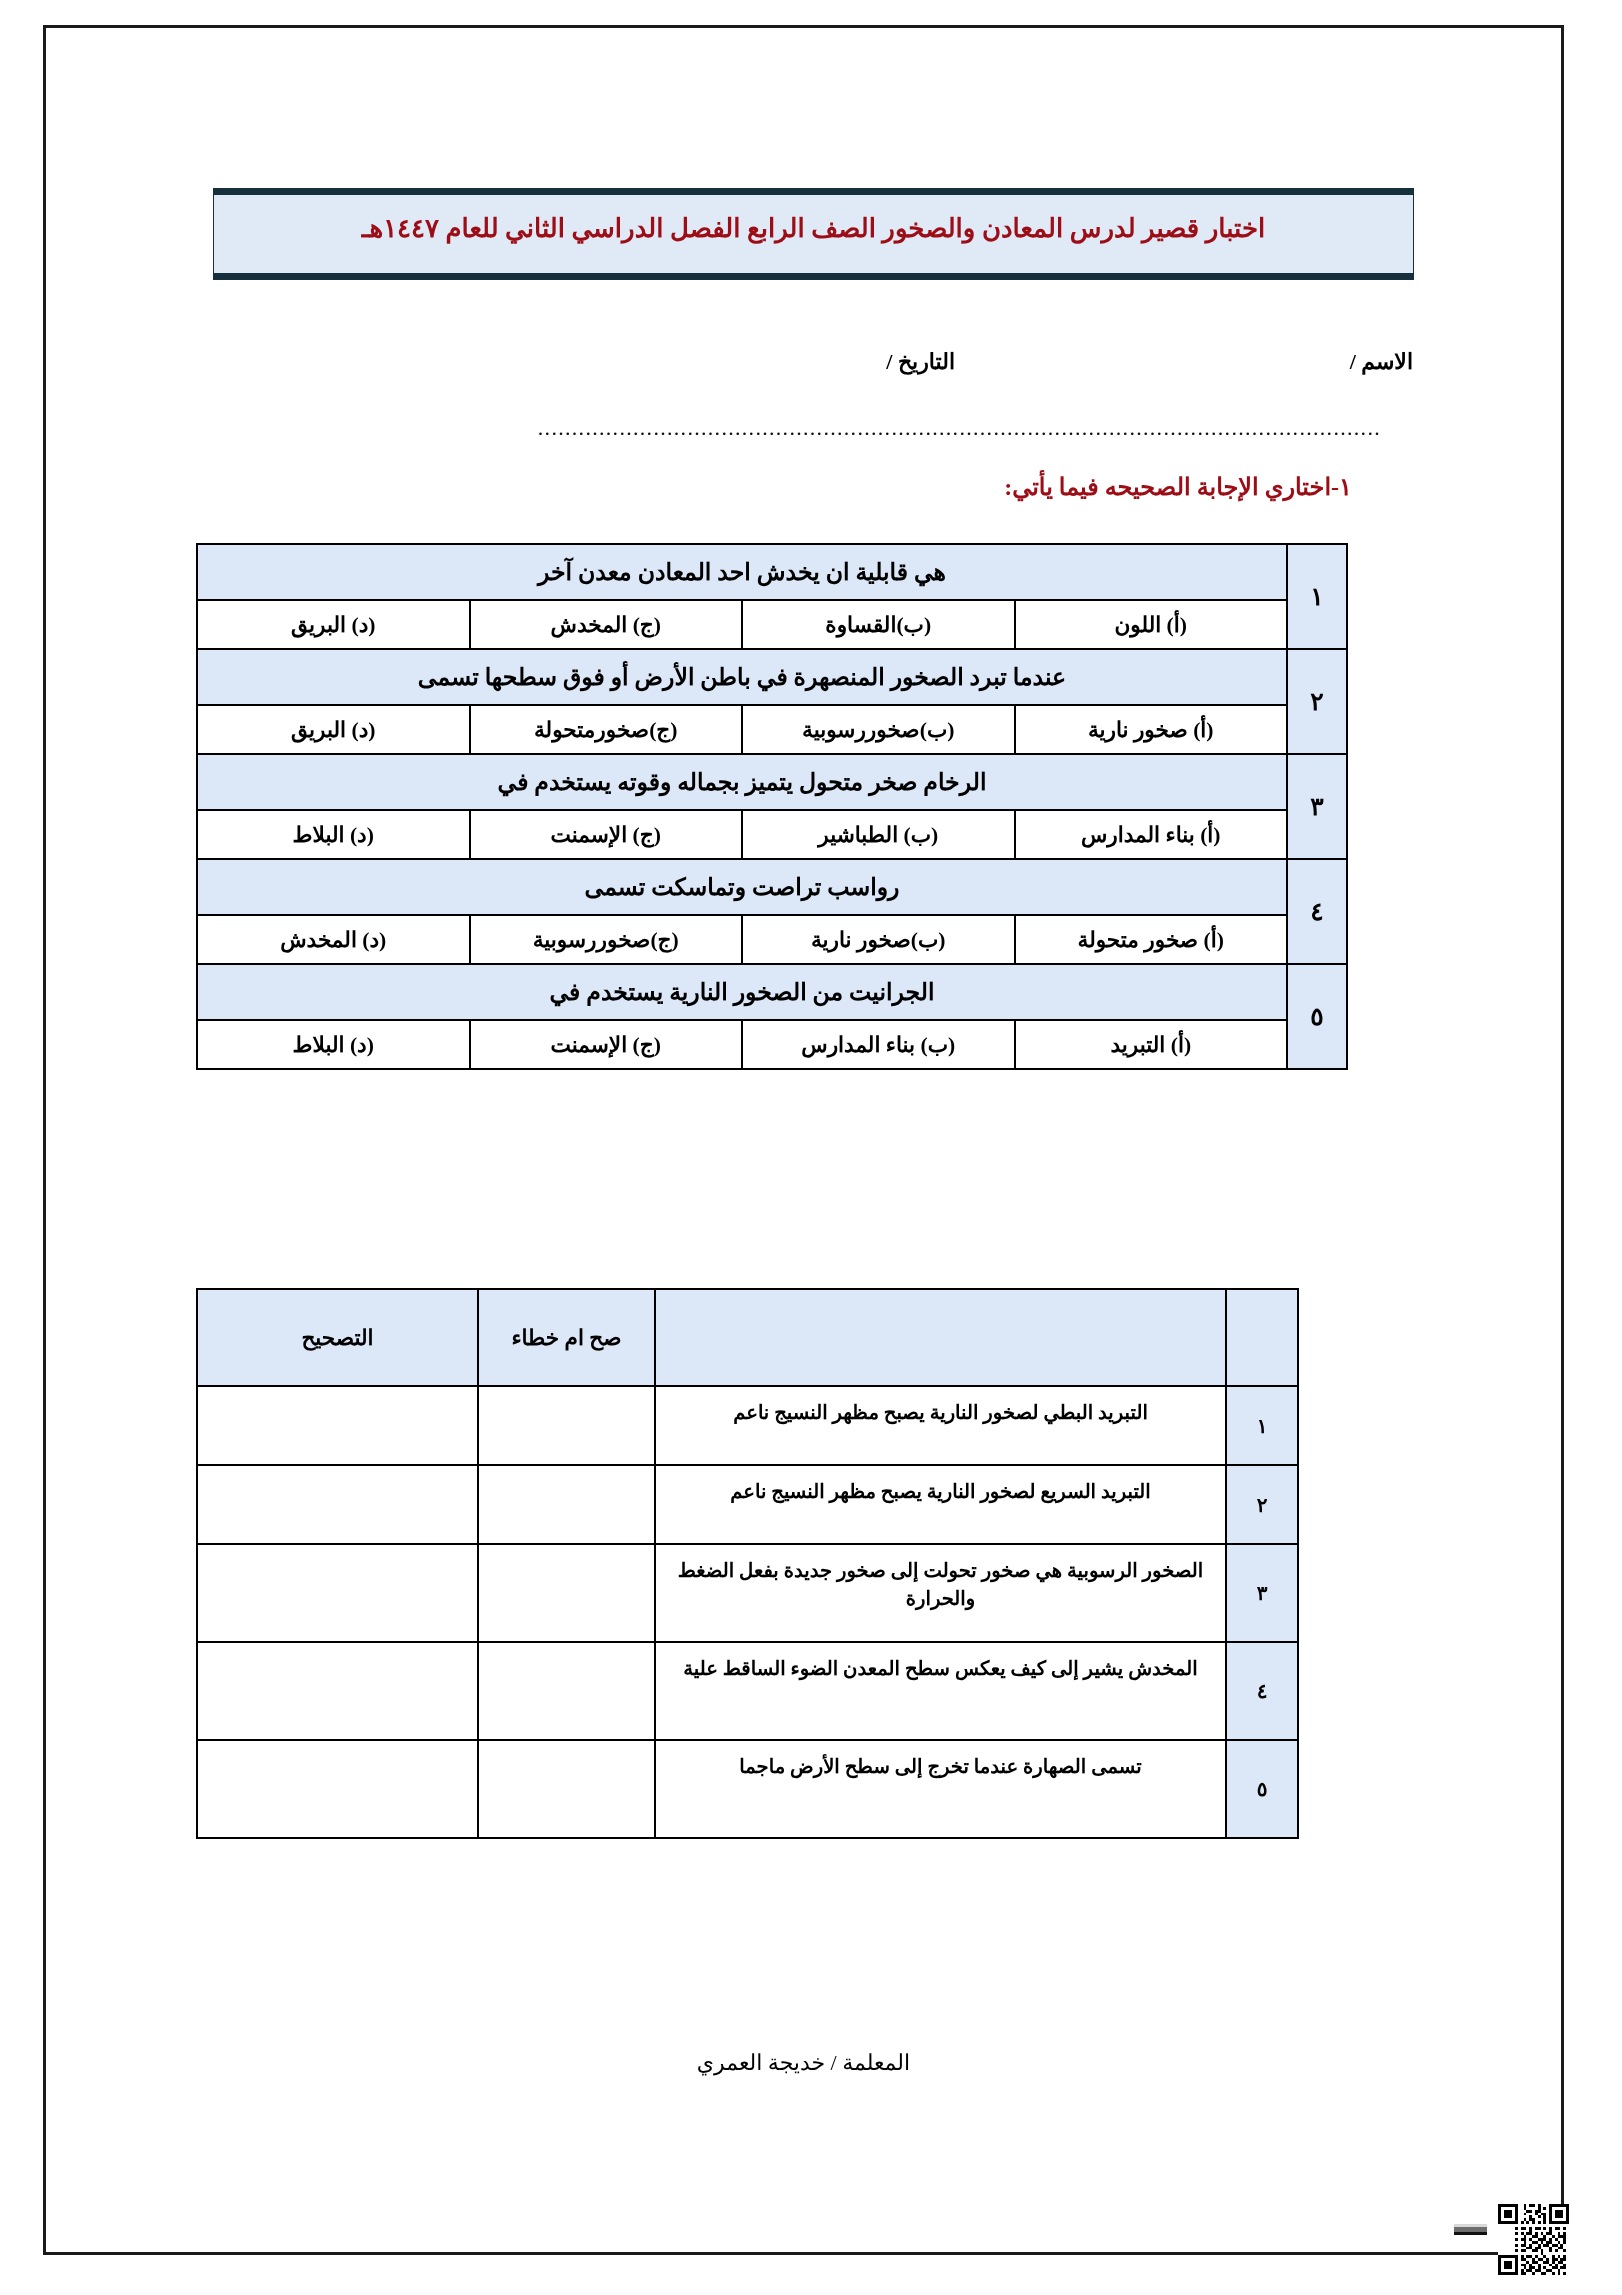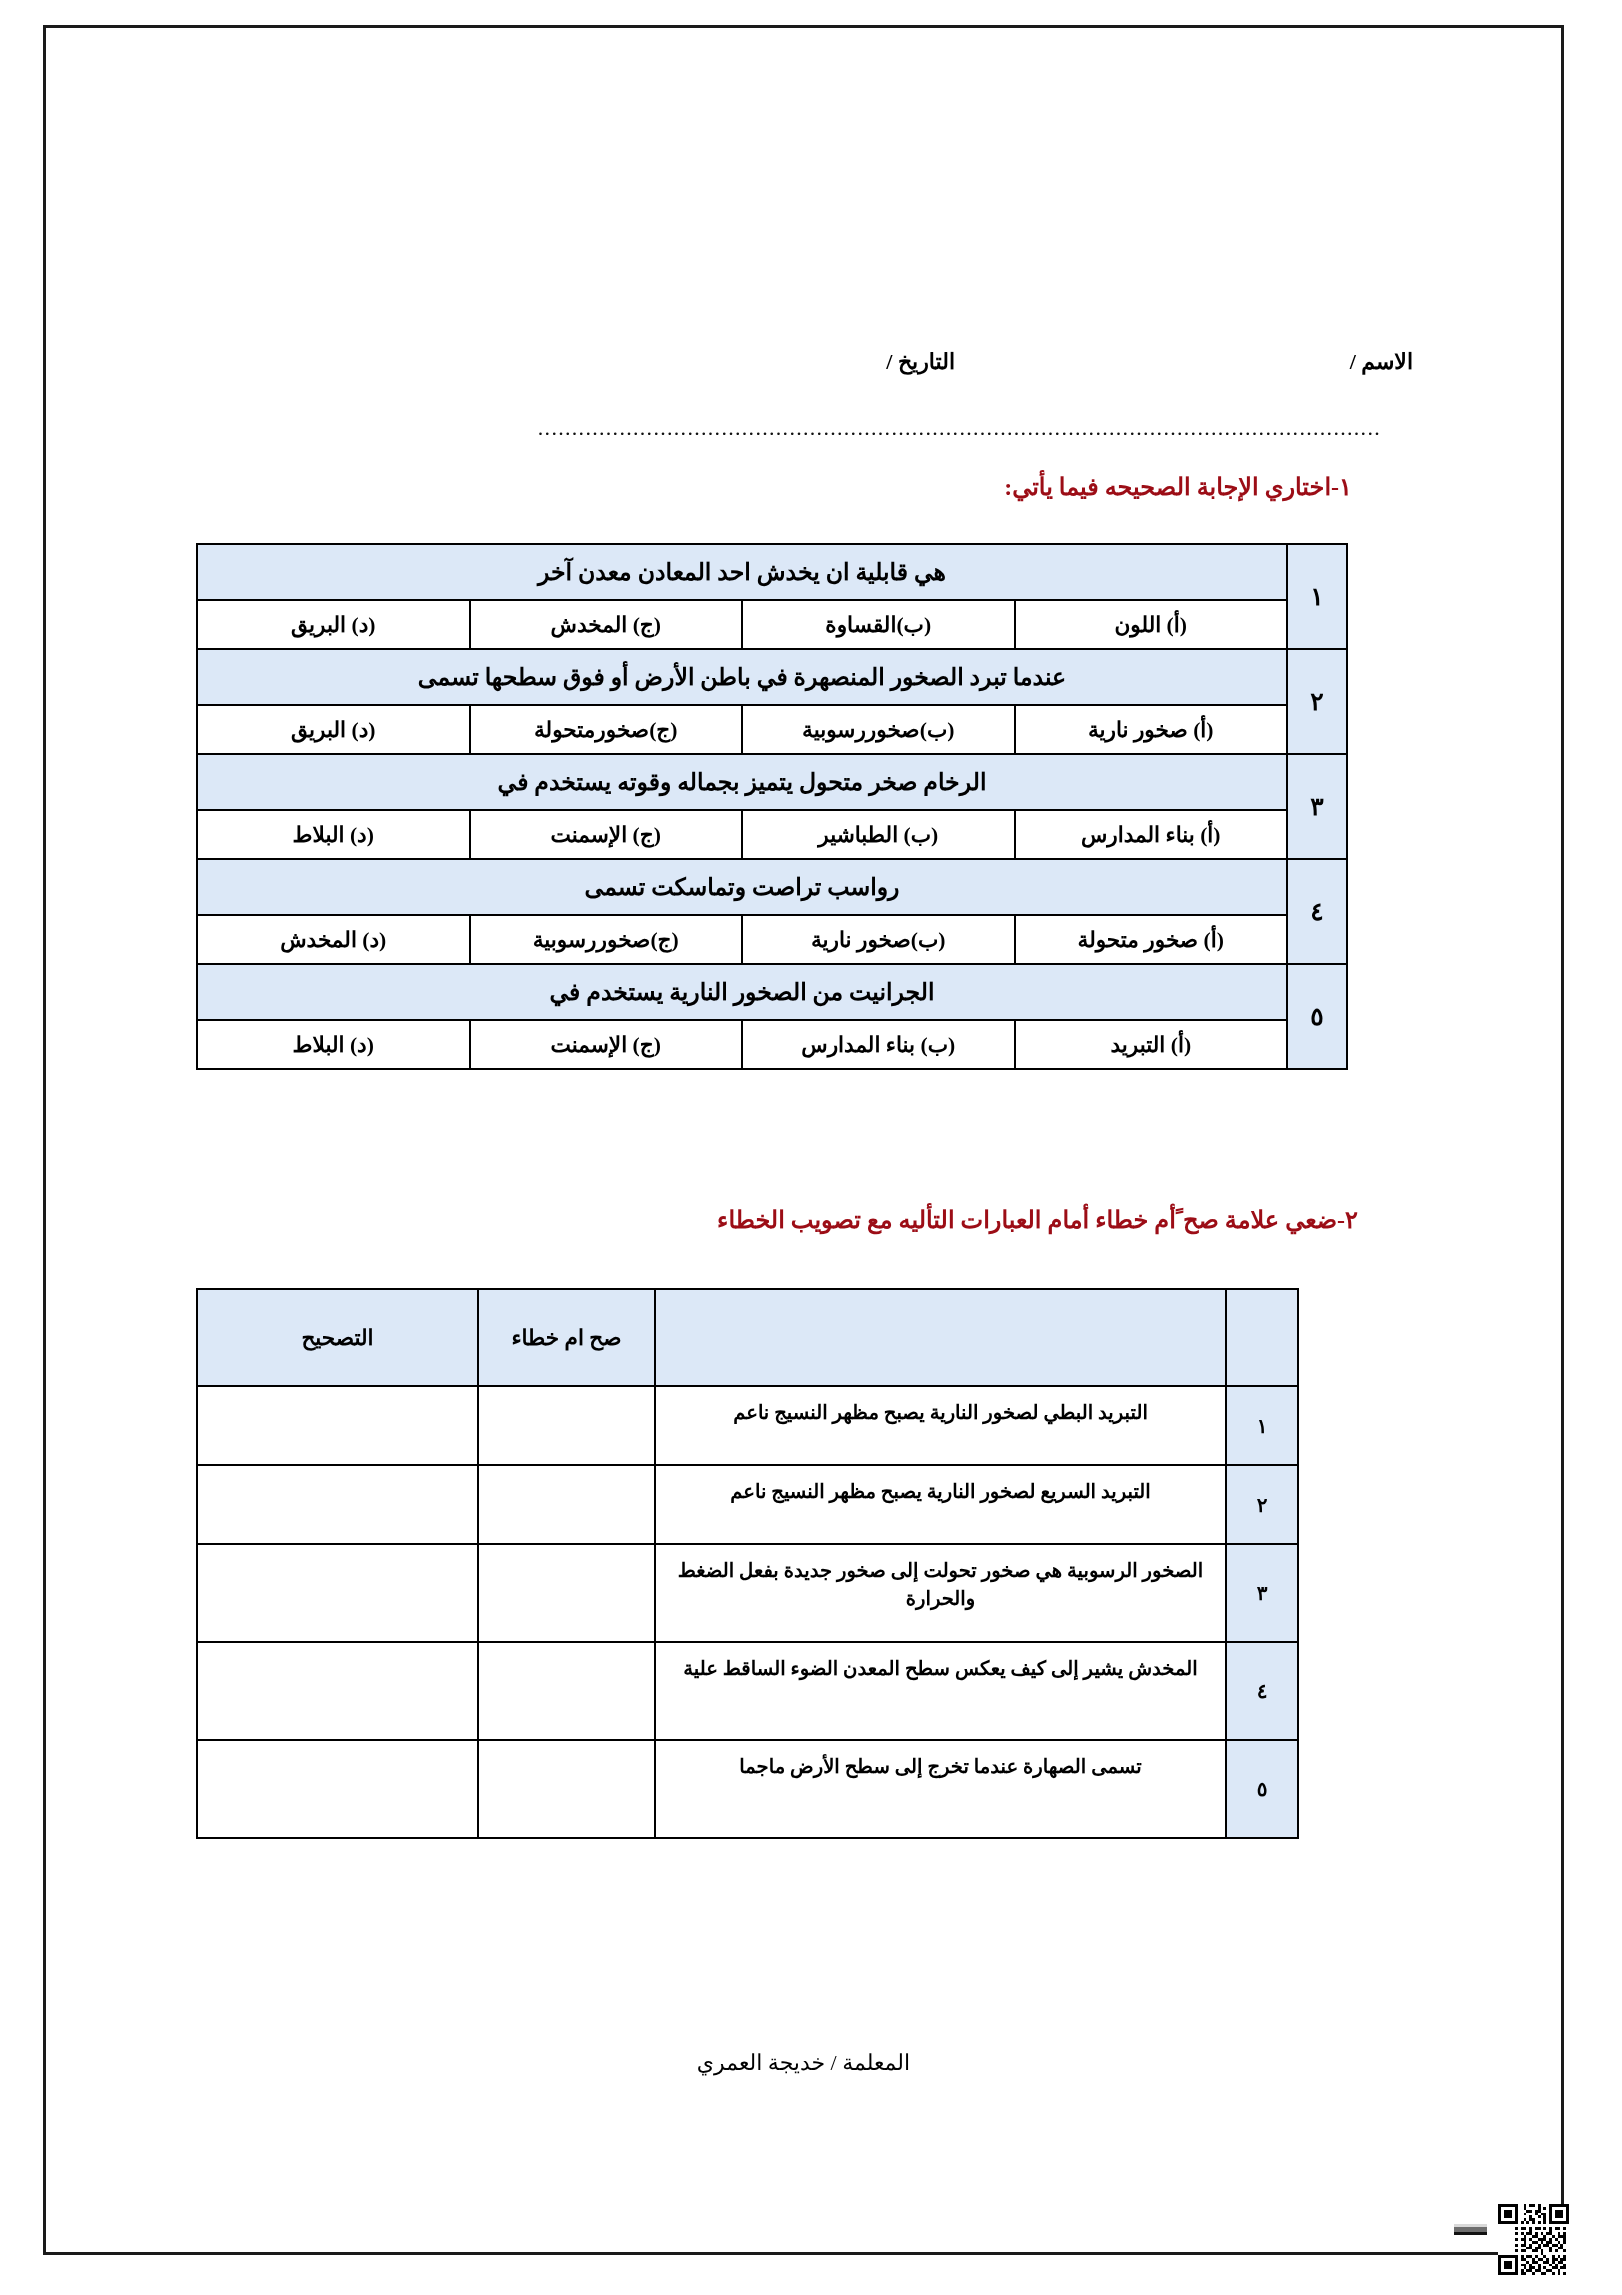--- a/index.html
+++ b/index.html
@@ -260,20 +260,25 @@
     background: linear-gradient(to bottom, #d9d9d9 0%, #d9d9d9 30%, #6e6e6e 31%, #6e6e6e 70%, #111 71%, #111 100%);
   }
   .qr-svg { display: block; }
 </style>
 </head>
 <body>
 
 <div class="page-frame">
   <div class="page-inner">
 
+    <div class="title-banner-wrap">
+      <div class="title-banner">
+        <span class="title-text">اختبار قصير لدرس المعادن والصخور الصف الرابع الفصل الدراسي الثاني للعام ١٤٤٧هـ</span>
+      </div>
+    </div>
 
     <div class="meta-row">
       <span class="meta-name">الاسم /</span>
       <span class="meta-date">التاريخ /</span>
     </div>
     <div class="dot-line">............................................................................................................................</div>
 
     <div class="section-1-heading">١-اختاري الإجابة الصحيحه فيما يأتي:</div>
 
     <table class="mcq-table">
@@ -329,21 +334,20 @@
         </tr>
         <tr>
           <td class="opt-cell">(أ) التبريد</td>
           <td class="opt-cell">(ب)  بناء المدارس</td>
           <td class="opt-cell">(ج) الإسمنت</td>
           <td class="opt-cell">(د) البلاط</td>
         </tr>
       </tbody>
     </table>
 
-    <div class="section-2-heading">٢-ضعي علامة صح ًأم خطاء أمام العبارات التأليه مع تصويب الخطاء</div>
 
     <table class="tf-table">
       <tbody>
         <tr>
           <td class="tf-head-num"></td>
           <td class="tf-head-stmt"></td>
           <td class="tf-head-tf">صح ام خطاء</td>
           <td class="tf-head-corr">التصحيح</td>
         </tr>
         <tr class="row-h1">

